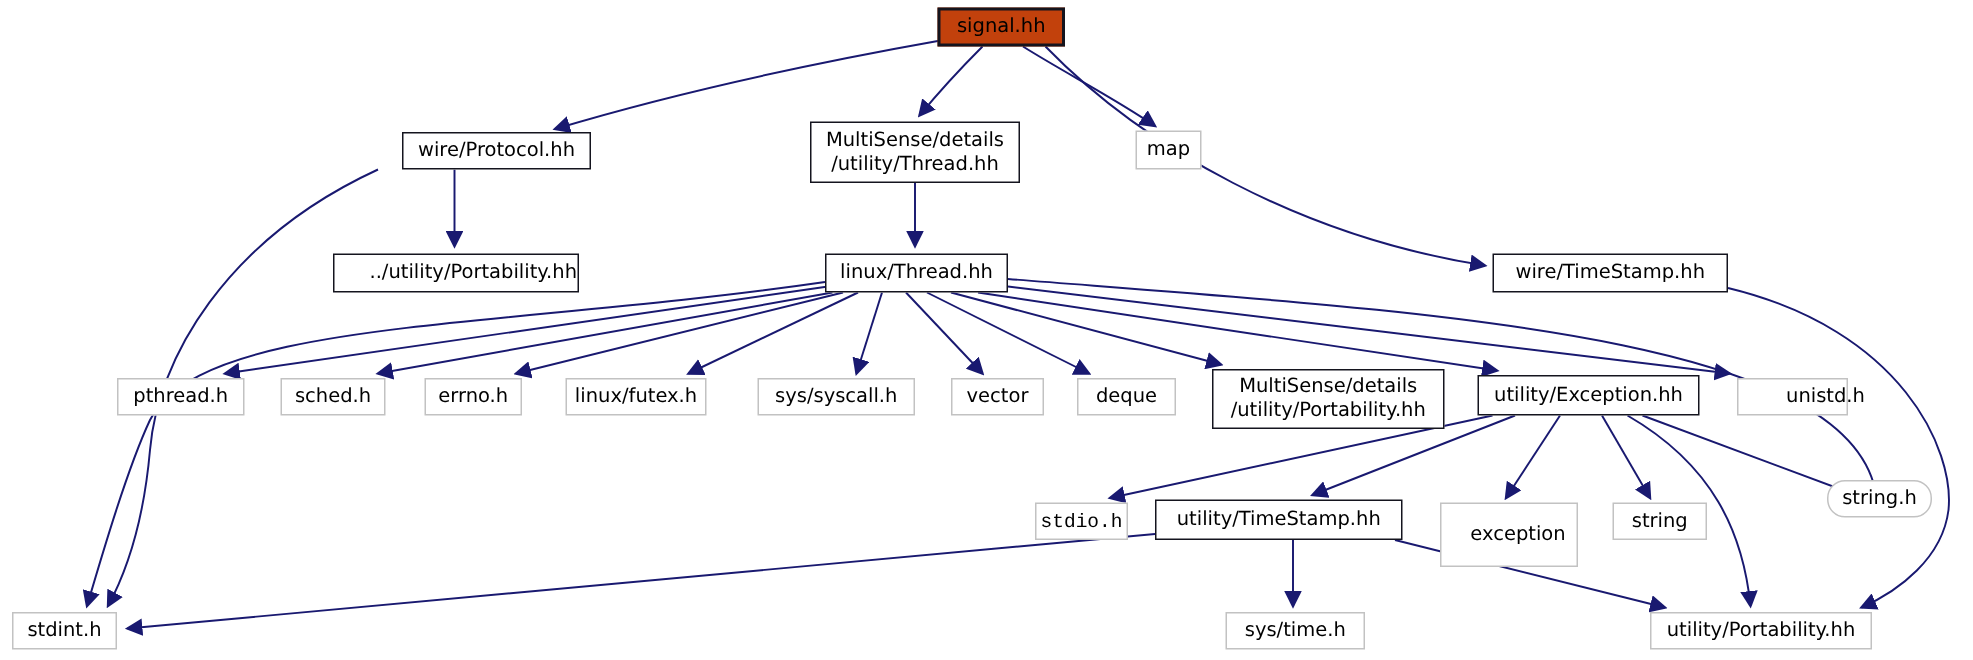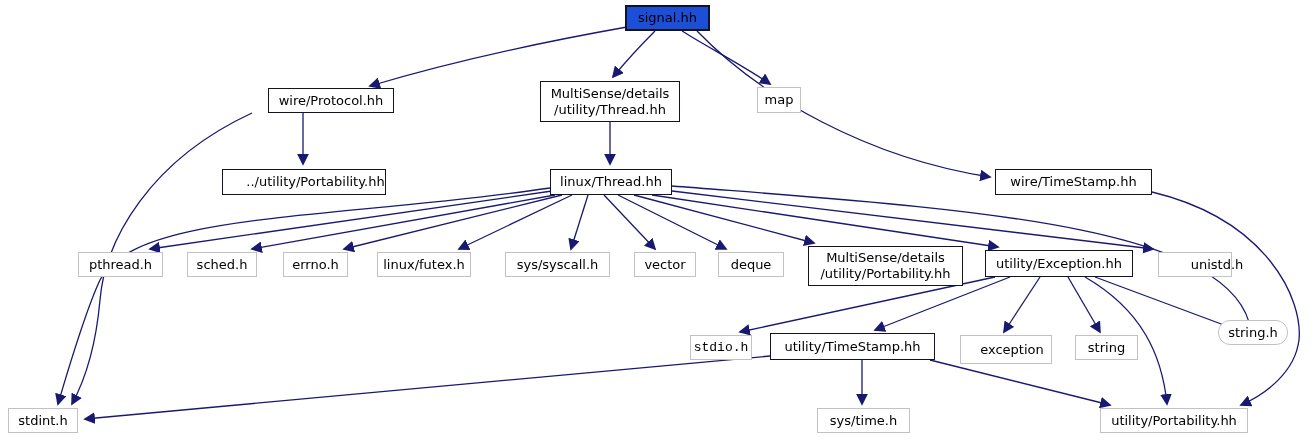--- a/index.html
+++ b/index.html
@@ -11,21 +11,21 @@
   #edge-layer { position:absolute; left:0; top:0; width:1315px; height:440px; }
   .node {
     position:absolute; display:flex; flex-direction:column;
     align-items:center; justify-content:center;
     background:#ffffff; color:#000000;
     font-size:13px; line-height:1.22; white-space:nowrap;
     box-sizing:border-box; text-align:center;
   }
   .node.external  { border:1px solid #c2c2c2; }
   .node.documented{ border:1.5px solid #14141e; }
-  .node.current   { border:2px solid #14141e; background:#1d4ed8; }
+  .node.current   { border:2px solid #14141e; background:#c2410c; }
   .edge { fill:none; stroke-width:1.3px; }
 </style>
 </head>
 <body>
 
 <div id="graph-root">
   <svg id="edge-layer" width="1315" height="440" viewBox="0 0 1315 440" xmlns="http://www.w3.org/2000/svg">
     <defs>
       <marker id="arrow" viewBox="0 0 10 10" refX="8.5" refY="5" markerWidth="9" markerHeight="9" orient="auto-start-reverse">
         <path d="M0,0 L10,5 L0,10 z" fill="#191970"></path>
@@ -116,21 +116,21 @@
       </div>
       <div class="node external" style="left: 1158px; top: 252px; width: 74px; height: 25px; padding-left: 44px;">
         <span>unistd.h</span>
       </div>
       <div class="node external" style="left: 690px; top: 335px; width: 62px; height: 25px; font-family: Liberation Mono, monospace;">
         <span>stdio.h</span>
       </div>
       <div class="node documented" style="left: 770px; top: 333px; width: 165px; height: 27px;">
         <span>utility/TimeStamp.hh</span>
       </div>
-      <div class="node external" style="left: 960px; top: 335px; width: 92px; height: 29px; padding-left: 12px;">
+      <div class="node external" style="left: 960px; top: 335px; width: 92px; height: 43px; padding-left: 12px;">
         <span>exception</span>
       </div>
       <div class="node external" style="left: 1075px; top: 335px; width: 63px; height: 25px;">
         <span>string</span>
       </div>
       <div class="node external" style="left: 1218px; top: 320px; width: 70px; height: 25px; border-radius: 12px;">
         <span>string.h</span>
       </div>
       <div class="node external" style="left: 8px; top: 408px; width: 70px; height: 25px;">
         <span>stdint.h</span>

